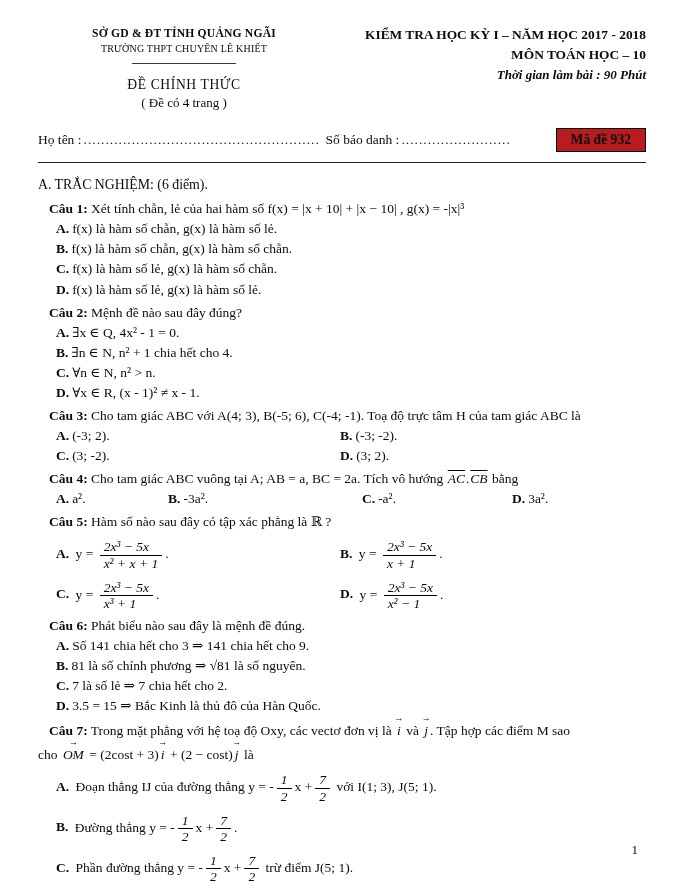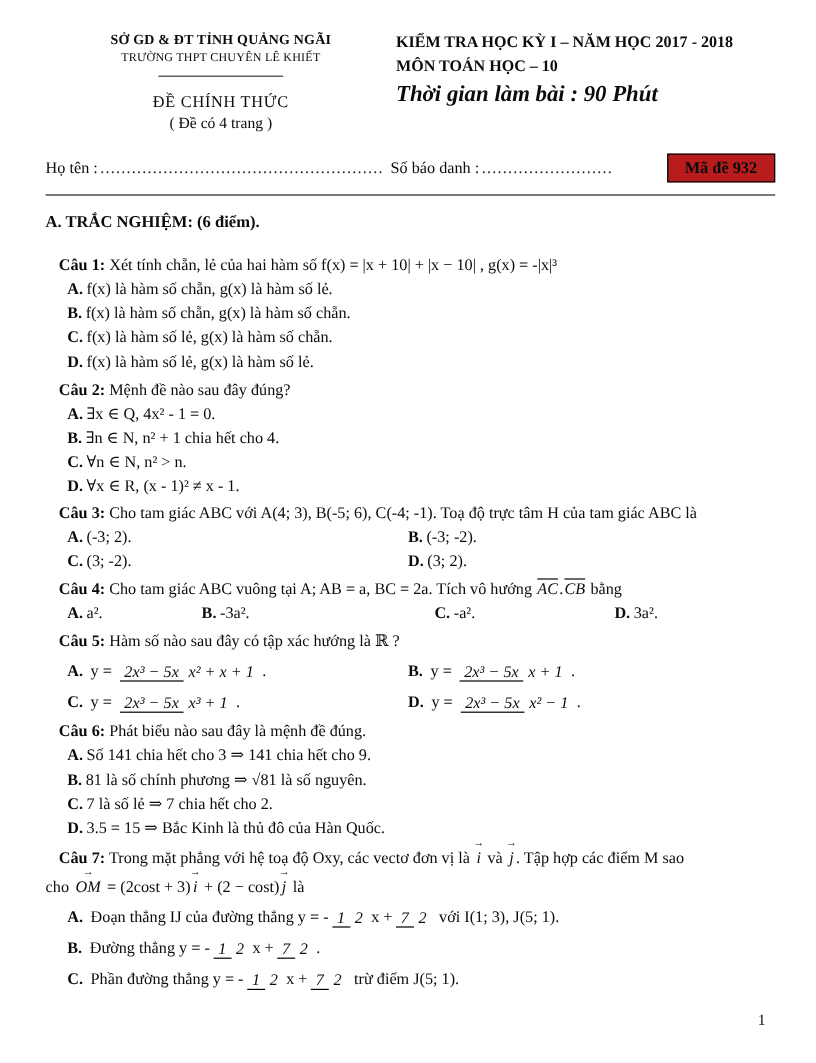--- a/index.html
+++ b/index.html
@@ -9,54 +9,54 @@
     background:#fff;color:#0b0b0b;
     font-family:"Liberation Serif","DejaVu Serif",serif;
     font-size:13.5px;line-height:1.34;
     box-sizing:border-box;
     padding:26px 34px 0 38px;
     overflow:hidden;
   }
   
   .hdr{display:flex;}
   .hdr-left{width:292px;text-align:center;}
-  .hdr-right{flex:1;text-align:left;}
+  .hdr-right{flex:1;text-align:right;}
   .dept{font-weight:bold;font-size:11.6px;letter-spacing:.2px;}
   .school{font-size:10px;letter-spacing:.2px;}
   .shortrule{width:104px;border:none;border-top:1.4px solid #3a3a3a;margin:8px auto 12px auto;}
   .official{font-size:13.6px;letter-spacing:.6px;}
   .pagesnote{font-size:13px;}
   .extitle{font-weight:bold;font-size:13.4px;}
   .exsubject{font-weight:bold;font-size:13.4px;margin-top:2px;}
-  .exduration{font-weight:bold;font-style:italic;font-size:19px;margin-top:2px;}
+  .exduration{font-weight:bold;font-style:italic;font-size:13px;margin-top:2px;}
   
   .inforow{display:flex;align-items:center;margin-top:16px;white-space:nowrap;}
   .dots{overflow:hidden;letter-spacing:1px;color:#222;}
   .dots.name{max-width:236px;}
   .dots.sbd{max-width:110px;}
   .lbl{padding-right:2px;}
   .sbdlbl{padding-left:6px;padding-right:2px;text-align:center;}
   .codebox{
     margin-left:auto;border:1.6px solid #000;
     font-weight:bold;font-size:13.6px;
     padding:2px 14px;background:#b91c1c;
   }
   .toprule{border:none;border-top:1.3px solid #222;margin:10px 0 0 0;}
   
-  .section-title{font-weight:bold;margin:13px 0 18px 0;font-size:13.8px;}
+  .section-title{font-weight:normal;margin:13px 0 6px 0;font-size:13.8px;}
   .q{margin-top:5px;}
   .qhead b{font-weight:bold;margin-left:11px;}
   .opts{margin-left:18px;}
   .opt{margin-top:2px;}
   .ok{font-weight:bold;padding-right:3px;}
   .g2{display:grid;grid-template-columns:284px 1fr;}
   .g4{display:grid;grid-template-columns:112px 194px 150px 1fr;}
   
   .frac{
-    display:inline-flex;flex-direction:row;
+    display:inline-flex;flex-direction:column;
     vertical-align:middle;margin:1px 3px;line-height:1.12;font-style:italic;
   }
   .frac .num{border-bottom:1px solid #000;padding:0 4px;}
   .frac .den{padding:0 4px;}
   .frac-opt{margin-top:7px;}
   .olin{font-style:italic;text-decoration:overline;padding:0 1px;}
   .vec{display:inline-block;position:relative;font-style:italic;padding:2px 2px 0 2px;}
   .vec::before{
     content:"\2192";position:absolute;top:-6px;left:50%;transform:translateX(-50%);
     font-size:9px;font-style:normal;line-height:1;
@@ -146,21 +146,21 @@
       <div class="opt"><b class="ok">A.</b><span>a².</span></div>
       <div class="opt"><b class="ok">B.</b><span>-3a².</span></div>
       <div class="opt"><b class="ok">C.</b><span>-a².</span></div>
       <div class="opt"><b class="ok">D.</b><span>3a².</span></div>
     </div>
   </div>
 
   <div class="q">
     <div class="qhead">
       <b>Câu 5:</b>
-      <span>Hàm số nào sau đây có tập xác hướng là ℝ ?</span>
+      <span>Hàm số nào sau đây có tập xác phẳng là ℝ ?</span>
     </div>
     <div class="opts g2">
       <div class="opt frac-opt">
         <b class="ok">A.</b>
         <span>y =</span>
         <span class="frac">
             <span class="num">2x³ − 5x</span>
             <span class="den">x² + x + 1</span>
           </span><span>.</span>
       </div>

